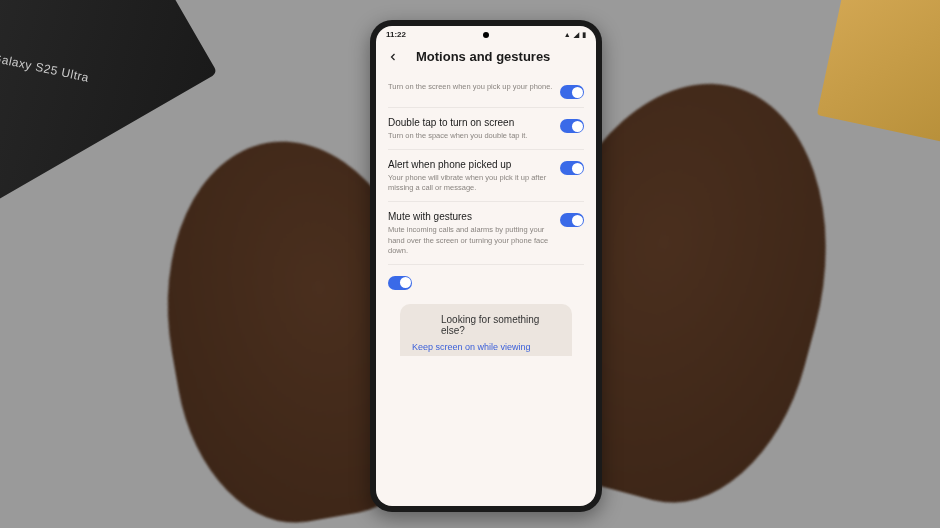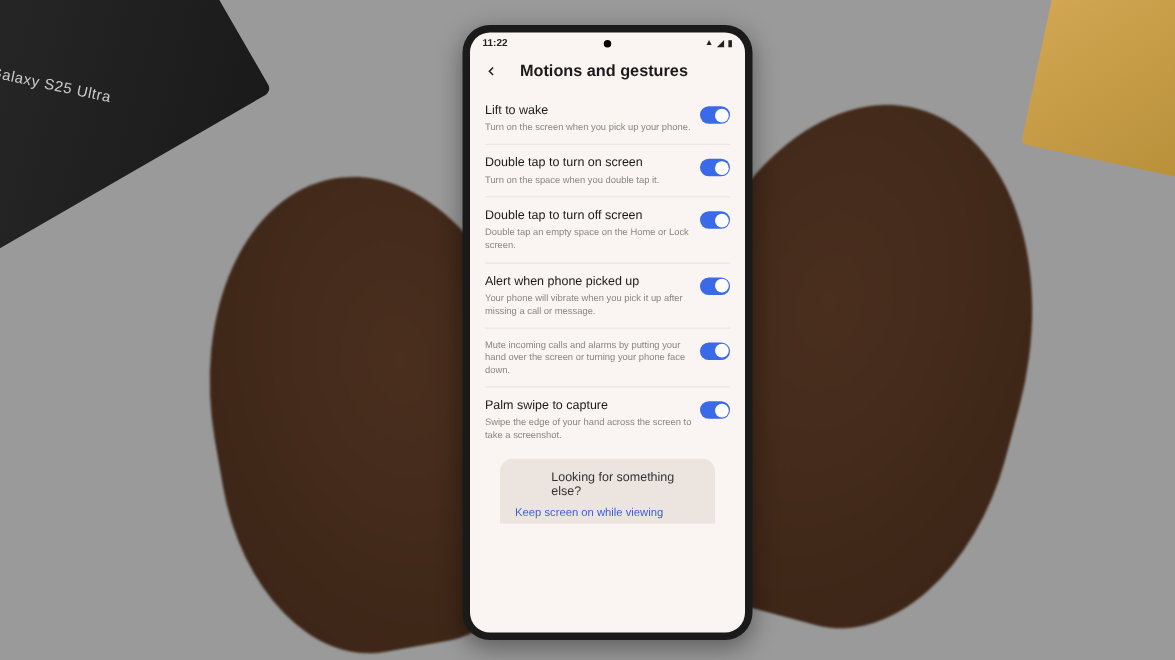--- a/index.html
+++ b/index.html
@@ -222,62 +222,51 @@
           <polyline points="15 18 9 12 15 6"></polyline>
         </svg>
       </div>
       <div class="header-title">Motions and gestures</div>
     </div>
 
     <div class="settings-list">
 
       <div class="setting-row">
         <div class="setting-text">
-          <div class="setting-title">Lift to wake</div>
           <div class="setting-subtitle">Turn on the screen when you pick up your phone.</div>
         </div>
         <div class="toggle"></div>
       </div>
 
       <div class="setting-row">
         <div class="setting-text">
           <div class="setting-title">Double tap to turn on screen</div>
           <div class="setting-subtitle">Turn on the space when you double tap it.</div>
         </div>
         <div class="toggle"></div>
       </div>
 
-      <div class="setting-row">
-        <div class="setting-text">
-          <div class="setting-title">Double tap to turn off screen</div>
-          <div class="setting-subtitle">Double tap an empty space on the Home or Lock screen.</div>
-        </div>
-        <div class="toggle"></div>
-      </div>
 
       <div class="setting-row">
         <div class="setting-text">
           <div class="setting-title">Alert when phone picked up</div>
           <div class="setting-subtitle">Your phone will vibrate when you pick it up after missing a call or message.</div>
         </div>
         <div class="toggle"></div>
       </div>
 
       <div class="setting-row">
         <div class="setting-text">
+          <div class="setting-title">Mute with gestures</div>
           <div class="setting-subtitle">Mute incoming calls and alarms by putting your hand over the screen or turning your phone face down.</div>
         </div>
         <div class="toggle"></div>
       </div>
 
       <div class="setting-row">
-        <div class="setting-text">
-          <div class="setting-title">Palm swipe to capture</div>
-          <div class="setting-subtitle">Swipe the edge of your hand across the screen to take a screenshot.</div>
-        </div>
         <div class="toggle"></div>
       </div>
 
       <div class="footer-card">
         <div class="footer-title">Looking for something else?</div>
         <div class="footer-link">Keep screen on while viewing</div>
       </div>
 
     </div>
   </div>

